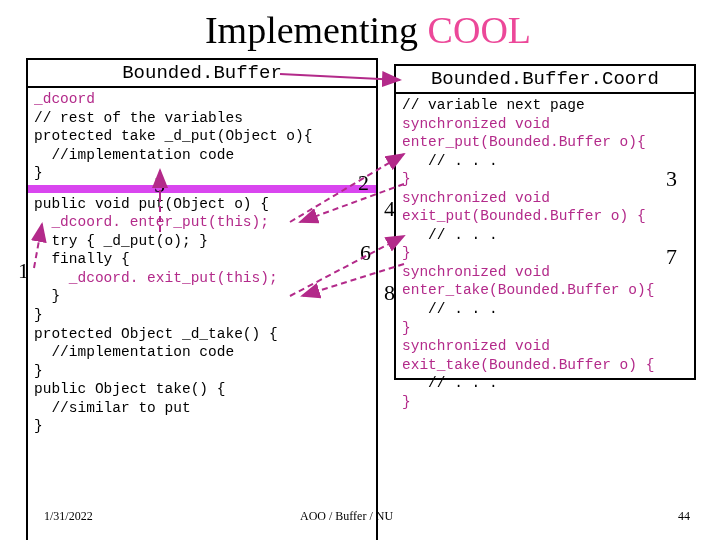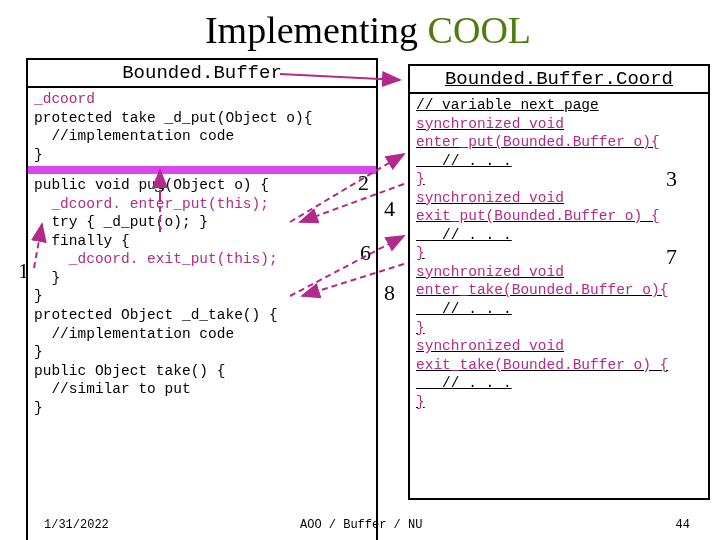--- a/index.html
+++ b/index.html
@@ -11,21 +11,21 @@
     position: relative;
     overflow: hidden;
   }
   .title {
     text-align: center;
     font-size: 38px;
     padding: 8px 0 4px 0;
     font-weight: normal;
   }
   .title .black { color: #000; margin-left: 16px; }
-  .title .purple { color: #4d7c0f; }
+  .title .purple { color: #ec4899; }
   .box {
     position: absolute;
     border: 2px solid #000;
     background: #fff;
   }
   .box-header {
     border-bottom: 2px solid #000;
     font-family: "Courier New", monospace;
     font-size: 19px;
     padding: 2px 6px;
@@ -33,32 +33,32 @@
   }
   .box-body {
     font-family: "Courier New", monospace;
     font-size: 14.5px;
     line-height: 1.28;
     padding: 2px 4px 2px 6px;
     white-space: pre;
   }
   .cool { color: #b32a8a; }
   .left-box { left: 26px; top: 58px; width: 352px; height: 540px; }
-  .right-box { left: 408px; top: 64px; width: 302px; height: 436px; text-decoration: underline; }
+  .right-box { left: 394px; top: 64px; width: 302px; height: 316px; }
   .left-body-top { border-bottom: 8px solid #d946ef; }
   .num {
     position: absolute;
     font-family: "Times New Roman", serif;
     font-size: 22px;
     color: #000;
   }
   .footer {
     position: absolute;
-    bottom: 8px;
-    font-family: Liberation Mono, monospace;
+    bottom: 16px;
+    font-family: Liberation Serif, serif;
     font-size: 12px;
     color: #000;
   }
   .footer-left { left: 44px; }
   .footer-center { left: 300px; }
   .footer-right { right: 30px; }
   svg.arrows {
     position: absolute;
     left: 0; top: 0;
     width: 720px; height: 540px;
@@ -67,21 +67,21 @@
 </style>
 </head>
 <body>
 
 <h1 class="title">
   <span class="black">Implementing </span><span class="purple">COOL</span>
 </h1>
 
 <div class="box left-box">
   <div class="box-header">Bounded.Buffer</div>
-  <div class="box-body left-body-top" id="left-top"><div class="cool">_dcoord</div><div>protected take _d_put(Object o){</div><div>  //implementation code</div><div>}</div></div>
+  <div class="box-body left-body-top" id="left-top"><div class="cool">_dcoord</div><div>// rest of the variables</div><div>protected take _d_put(Object o){</div><div>  //implementation code</div><div>}</div></div>
   <div class="box-body" id="left-bottom"><div>public void put(Object o) {</div><div class="cool">  _dcoord. enter_put(this);</div><div>  try { _d_put(o); }</div><div>  finally {</div><div class="cool">    _dcoord. exit_put(this);</div><div>  }</div><div>}</div><div>protected Object _d_take() {</div><div>  //implementation code</div><div>}</div><div>public Object take() {</div><div>  //similar to put</div><div>}</div></div>
 </div>
 
 <div class="box right-box">
   <div class="box-header">Bounded.Buffer.Coord</div>
   <div class="box-body" id="right-body"><div>// variable next page</div><div class="cool">synchronized void</div><div class="cool">enter_put(Bounded.Buffer o){</div><div>   // . . .</div><div class="cool">}</div><div class="cool">synchronized void</div><div class="cool">exit_put(Bounded.Buffer o) {</div><div>   // . . .</div><div class="cool">}</div><div class="cool">synchronized void</div><div class="cool">enter_take(Bounded.Buffer o){</div><div>   // . . .</div><div class="cool">}</div><div class="cool">synchronized void</div><div class="cool">exit_take(Bounded.Buffer o) {</div><div>   // . . .</div><div class="cool">}</div></div>
 </div>
 
 <div class="num" style="left:18px; top:258px;">1</div>
 <div class="num" style="left:358px; top:170px;">2</div>

